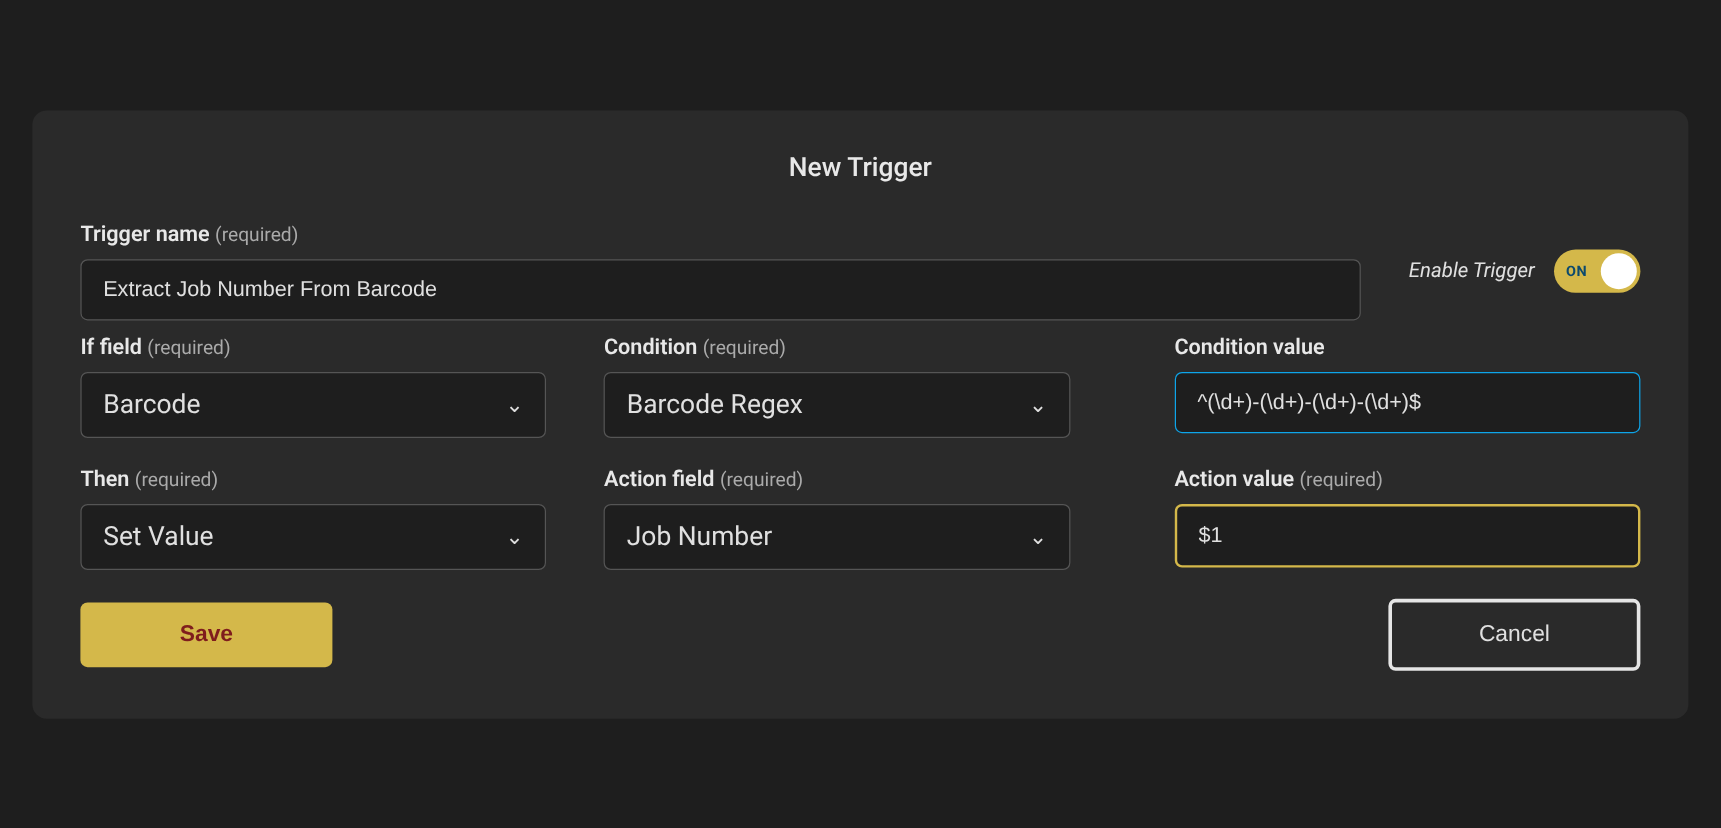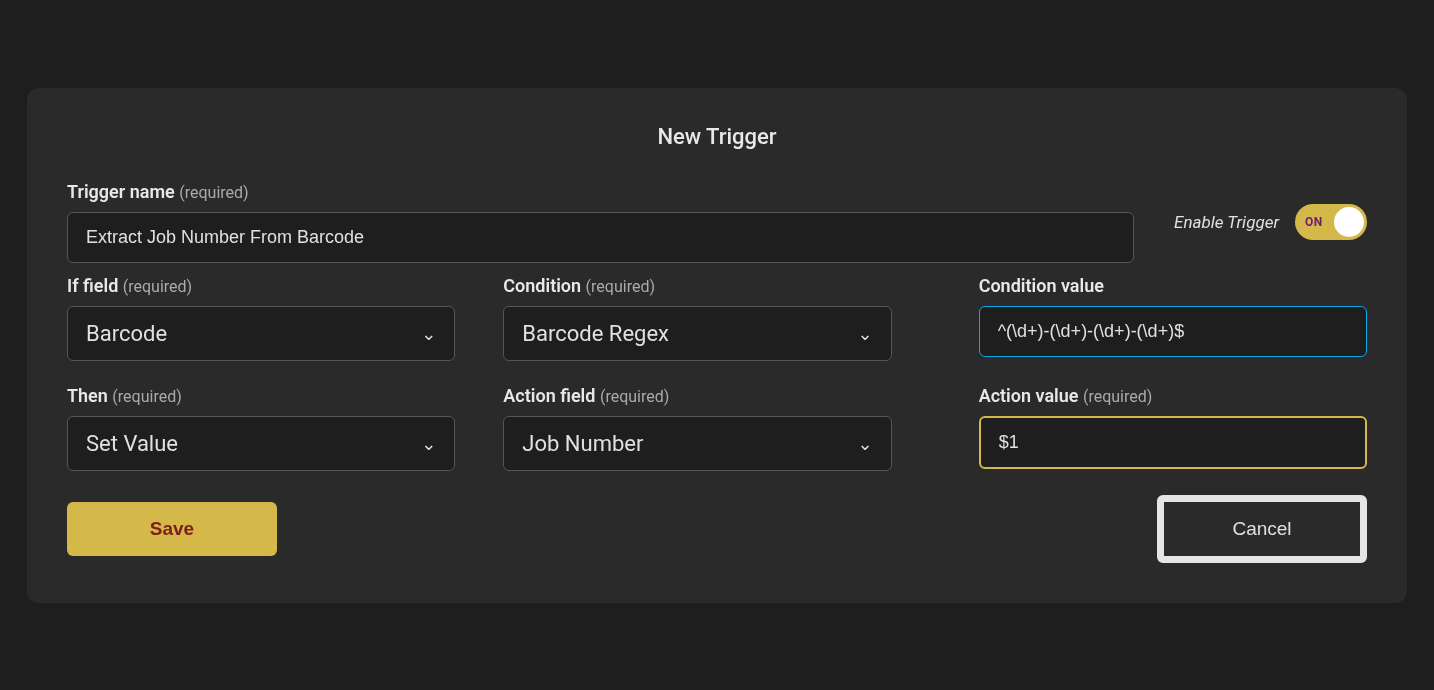--- a/index.html
+++ b/index.html
@@ -94,21 +94,21 @@
       display: flex;
       align-items: center;
       padding: 3px;
     }
 
     .toggle-text {
       position: absolute;
       left: 10px;
       font-size: 12px;
       font-weight: 700;
-      color: #701a75;
+      color: #0c4a6e;
       letter-spacing: 0.5px;
     }
 
     .toggle-thumb {
       width: 30px;
       height: 30px;
       border-radius: 50%;
       background-color: #ffffff;
       position: absolute;
       right: 3px;
@@ -177,21 +177,21 @@
       padding: 16px 0;
       width: 210px;
       font-size: 19px;
       font-weight: 600;
       cursor: pointer;
     }
 
     .cancel-button {
       background-color: transparent;
       color: #e0e0e0;
-      border: 7px solid #e5e5e5;
+      border: 3px solid #e5e5e5;
       border-radius: 6px;
       padding: 16px 0;
       width: 210px;
       font-size: 19px;
       cursor: pointer;
     }
 
     .condition-value-group {
       flex: 1;
       margin-left: 39px;

